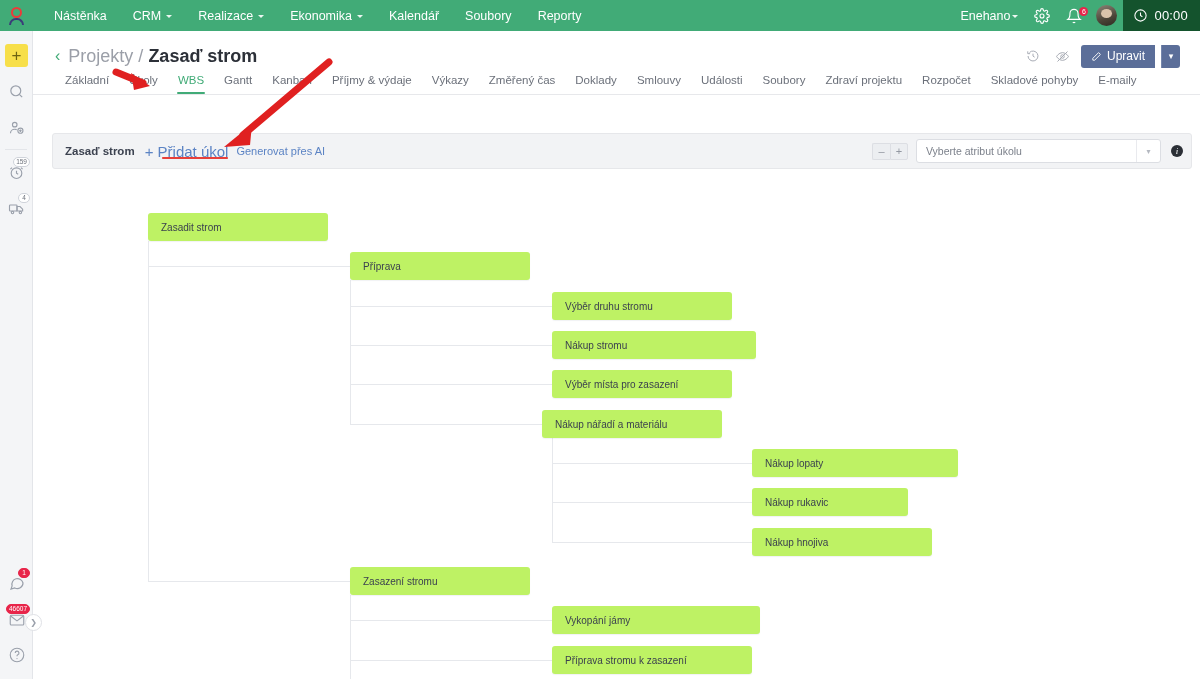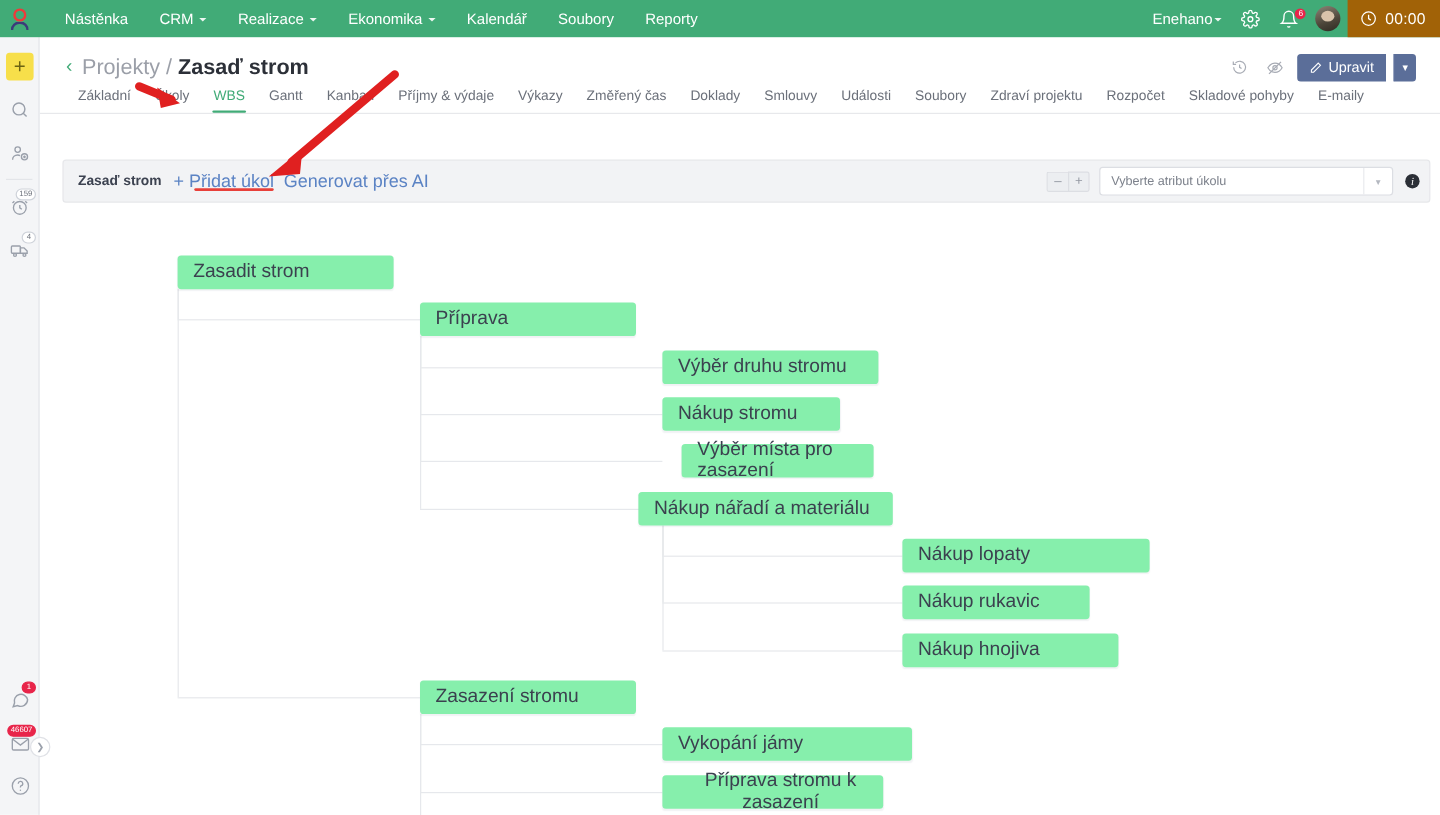--- a/index.html
+++ b/index.html
@@ -75,21 +75,21 @@
     background: linear-gradient(160deg,#8d8577 0%,#4c4539 60%,#2e2a22 100%);
     margin: 0 6px; cursor: pointer; position: relative; overflow: hidden;
   }
   .avatar::after {
     content: ""; position: absolute; left: 5px; top: 4px;
     width: 11px; height: 9px; border-radius: 50%;
     background: #d9c3ab;
   }
   .timer-box {
     display: flex; align-items: center; gap: 6px;
-    background: #a16207; height: 31px; padding: 0 12px 0 10px;
+    background: #14532d; height: 31px; padding: 0 12px 0 10px;
     cursor: pointer;
   }
   .timer-txt { font-size: 13px; letter-spacing: .2px; }
 
   
   .rail {
     position: absolute; left: 0; top: 31px;
     width: 33px; height: 648px;
     background: #f4f5f7;
     border-right: 1px solid #e3e5e9;
@@ -190,21 +190,21 @@
     border: 1px solid #e6e7ea;
     border-radius: 3px;
     display: flex; align-items: center;
     padding: 0 8px 0 12px;
   }
   .wbs-root-name { font-size: 11.5px; font-weight: bold; color: #3c4250; }
   .wbs-add {
     font-size: 15px; color: #5b83c4; margin-left: 10px; cursor: pointer;
   }
   .wbs-ai {
-    font-size: 15px; color: #5b83c4; margin-left: 8px; cursor: pointer; text-align: right;
+    font-size: 11px; color: #5b83c4; margin-left: 8px; cursor: pointer; text-align: right;
   }
   .tb-right { margin-left: auto; display: flex; align-items: center; gap: 8px; }
   .zoom-grp { display: flex; }
   .zoom-btn {
     width: 18px; height: 17px; background: #eceef1; border: 1px solid #dcdee3;
     color: #9297a1; font-size: 11px; line-height: 1;
     display: flex; align-items: center; justify-content: center; cursor: pointer;
   }
   .zoom-btn.minus { border-radius: 2px 0 0 2px; border-right: none; }
   .zoom-btn.plus { border-radius: 0 2px 2px 0; }
@@ -230,25 +230,25 @@
 
   
   .canvas {
     position: absolute; left: 33px; top: 170px;
     width: 1167px; height: 509px;
     overflow: hidden;
   }
   .node {
     position: absolute;
     height: 28px;
-    background: #86efac;
+    background: #bef264;
     border-radius: 3px;
     display: flex; align-items: center;
     padding-left: 13px;
-    font-size: 16px;
+    font-size: 10px;
     color: #3b414f;
     cursor: pointer;
     box-shadow: 0 1px 1px rgba(60,70,100,.07);
   }
   .lnk { position: absolute; background: #e6e8ec; }
   .lnk.v { width: 1px; }
   .lnk.h { height: 1px; }
 
   .overlay { position: absolute; left: 0; top: 0; width: 1200px; height: 679px; pointer-events: none; z-index: 60; }
 </style>
@@ -470,29 +470,29 @@
       <div class="lnk v" style="left:486px; top:237px; height:104px;"></div>
       <div class="lnk h" style="left:486px; top:341px; width:200px;"></div>
       <div class="lnk v" style="left:284px; top:394px; height:25px;"></div>
       <div class="lnk h" style="left:284px; top:419px; width:202px;"></div>
       <div class="lnk v" style="left:284px; top:394px; height:65px;"></div>
       <div class="lnk h" style="left:284px; top:459px; width:202px;"></div>
       <div class="lnk v" style="left:284px; top:394px; height:104px;"></div>
       <div class="node" style="left: 82px; top: 12px; width: 180px;">Zasadit strom</div>
       <div class="node" style="left: 284px; top: 51px; width: 180px;">Příprava</div>
       <div class="node" style="left: 486px; top: 91px; width: 180px;">Výběr druhu stromu</div>
-      <div class="node" style="left: 486px; top: 130px; width: 148px;">Nákup stromu</div>
-      <div class="node" style="left: 502px; top: 169px; width: 160px;">Výběr místa pro zasazení</div>
-      <div class="node" style="left: 466px; top: 209px; width: 212px;">Nákup nářadí a materiálu</div>
+      <div class="node" style="left: 486px; top: 130px; width: 204px;">Nákup stromu</div>
+      <div class="node" style="left: 486px; top: 169px; width: 180px;">Výběr místa pro zasazení</div>
+      <div class="node" style="left: 476px; top: 209px; width: 180px;">Nákup nářadí a materiálu</div>
       <div class="node" style="left: 686px; top: 248px; width: 206px;">Nákup lopaty</div>
       <div class="node" style="left: 686px; top: 287px; width: 156px;">Nákup rukavic</div>
       <div class="node" style="left: 686px; top: 327px; width: 180px;">Nákup hnojiva</div>
       <div class="node" style="left: 284px; top: 366px; width: 180px;">Zasazení stromu</div>
       <div class="node" style="left: 486px; top: 405px; width: 208px;">Vykopání jámy</div>
-      <div class="node" style="left: 486px; top: 445px; width: 184px; text-align: center;">Příprava stromu k zasazení</div>
+      <div class="node" style="left: 486px; top: 445px; width: 200px; text-align: center;">Příprava stromu k zasazení</div>
     </div>
 </div>
 
 <svg class="overlay">
   <g>
     <path d="M116 72 L143 83" stroke="#e02020" stroke-width="7" stroke-linecap="round" fill="none"></path>
     <path d="M150 86 L131 73 L134 90 Z" fill="#e02020"></path>
   </g>
   <g>
     <path d="M329 62 L243 135" stroke="#e02020" stroke-width="7" stroke-linecap="round" fill="none"></path>

